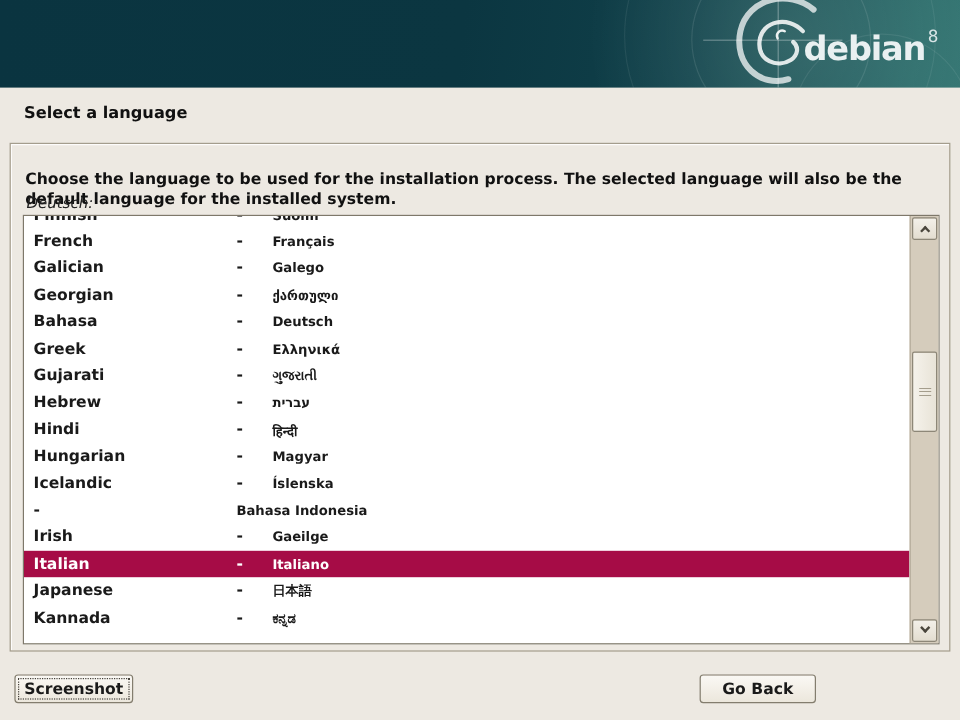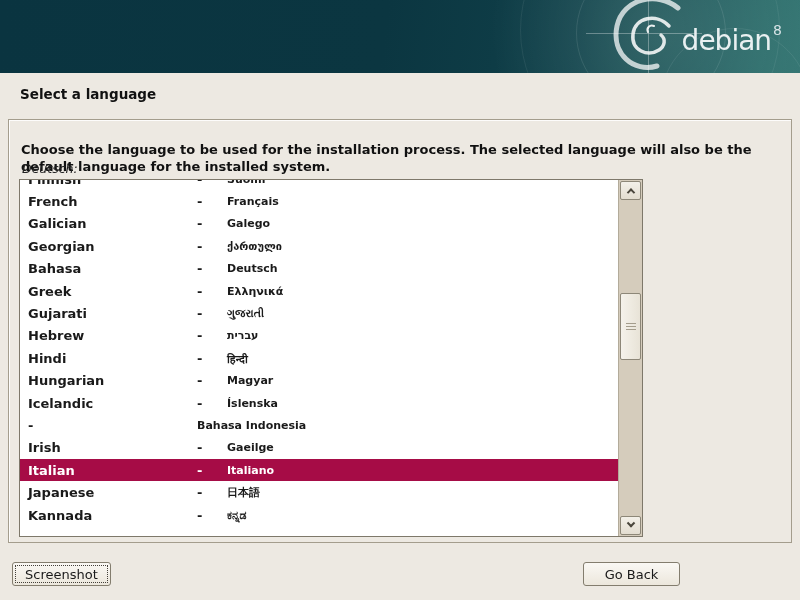--- a/index.html
+++ b/index.html
@@ -22,42 +22,42 @@
   }
   .ring { position:absolute; border:1px solid rgba(255,255,255,0.10); border-radius:50%; }
   .r1 { width:150px; height:150px; left:576px; top:-42px; }
   .r2 { width:260px; height:260px; left:520px; top:-100px; border-color:rgba(255,255,255,0.07); }
   .r3 { width:150px; height:150px; left:660px; top:28px; border-color:rgba(255,255,255,0.08); }
   .hair { position:absolute; background:rgba(255,255,255,0.32); }
   .hair.h { left:586px; top:33px; width:116px; height:1px; }
   .hair.v { left:648px; top:0; width:1px; height:73px; }
   .swirl { position:absolute; left:606px; top:-4px; }
   .brand { position:absolute; right:18px; top:27px; line-height:1; color:#E9F0F1; }
-  .brand .name { font-size:28px; font-weight:normal; letter-spacing:-1px;text-align:right; }
+  .brand .name { font-size:28px; font-weight:bold; letter-spacing:-1px;text-align:right; }
   .brand sup { font-size:14px; color:#D7E4E6; position:relative; top:-9px; margin-left:2px; font-weight:normal; }
 
   
   .page-title { position:absolute; left:20px; top:86px; font-size:13.5px; font-weight:bold; color:#111; }
 
   
   .frame {
     position:absolute; left:8px; top:119px; width:784px; height:424px;
     border:1px solid #A49D8D;
     box-shadow: inset 1px 1px 0 rgba(255,255,255,0.85);
     background:#EDE9E2;
   }
   .desc {
     position:absolute; left:12px; top:21px; width:732px;
     font-size:13px; font-weight:bold; line-height:17px; color:#111;
   }
   .lang-label { position:absolute; left:13px; top:41px; font-size:12.5px; font-style:italic; color:#222; }
 
   
   .listbox {
-    position:absolute; left:10px; top:59px; width:624px; height:358px;
+    position:absolute; left:10px; top:59px; width:764px; height:358px;
     background:#fff; border:1px solid #7E786A;
   }
   .rows-clip { position:absolute; left:0; top:0; right:24px; bottom:0; overflow:hidden; }
   .rows { margin-top:-12px; }
   .row {
     height:22.4px; display:grid; grid-template-columns:169px 30px auto;
     align-items:center; padding-left:8px;
     font-size:13px; font-weight:bold; color:#1a1a1a; white-space:nowrap;
   }
   .row.selected { background:var(--selection); color:#fff; }
@@ -86,21 +86,21 @@
     border:1px solid #8D8778; border-radius:2px;
     display:flex; align-items:center; justify-content:center;
   }
   .grip { width:10px; height:7px; background:repeating-linear-gradient(to bottom,#A49D8C 0 1px, transparent 1px 3px); }
 
   
   .btn {
     position:absolute; height:24px;
     background:linear-gradient(#FAF8F4,#ECE7DC);
     border:1px solid #837D6E; border-radius:3px;
-    font-family:inherit; font-size:13px; font-weight:normal; color:#1a1a1a;
+    font-family:inherit; font-size:13px; font-weight:bold; color:#1a1a1a;
     cursor:pointer;
   }
   .btn.screenshot { left:12px; top:562px; width:99px; outline:1px dotted #44403A; outline-offset:-4px; }
   .btn.go-back   { left:583px; top:562px; width:97px; }
   .btn.continue  { left:689px; top:562px; width:86px; }
 </style>
 </head>
 <body style="background: rgb(237, 233, 226);">
 
 <div class="screen">

